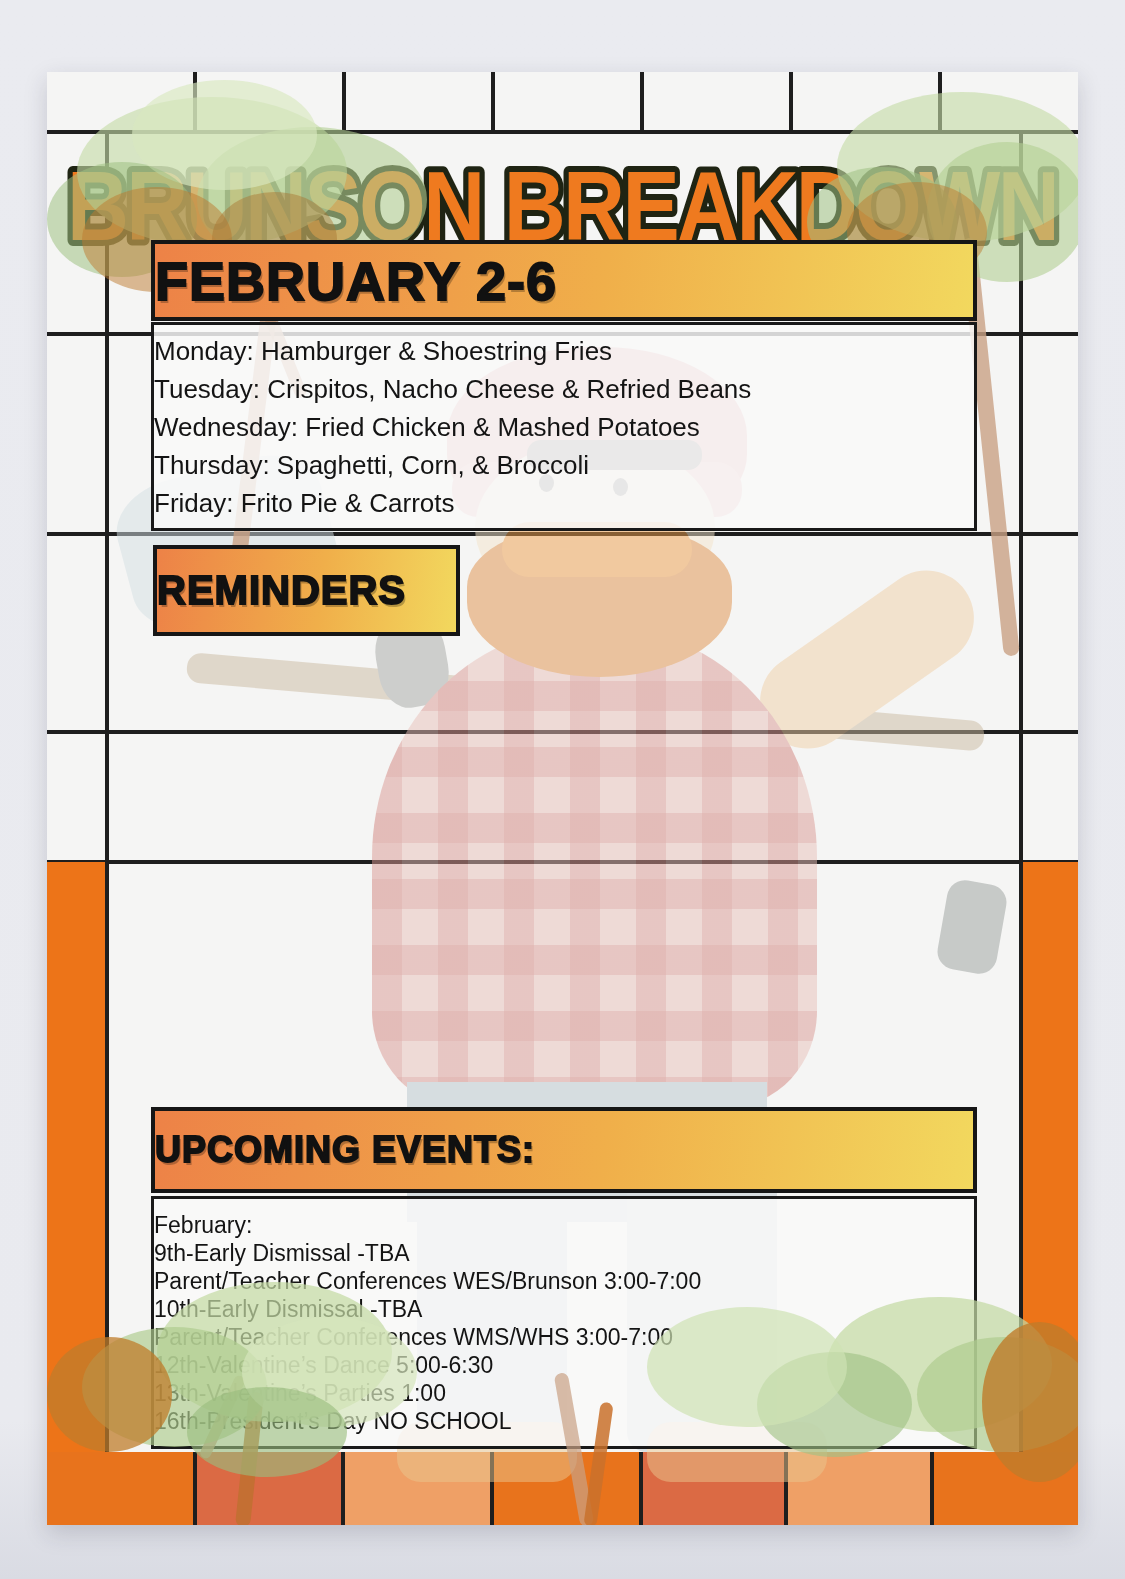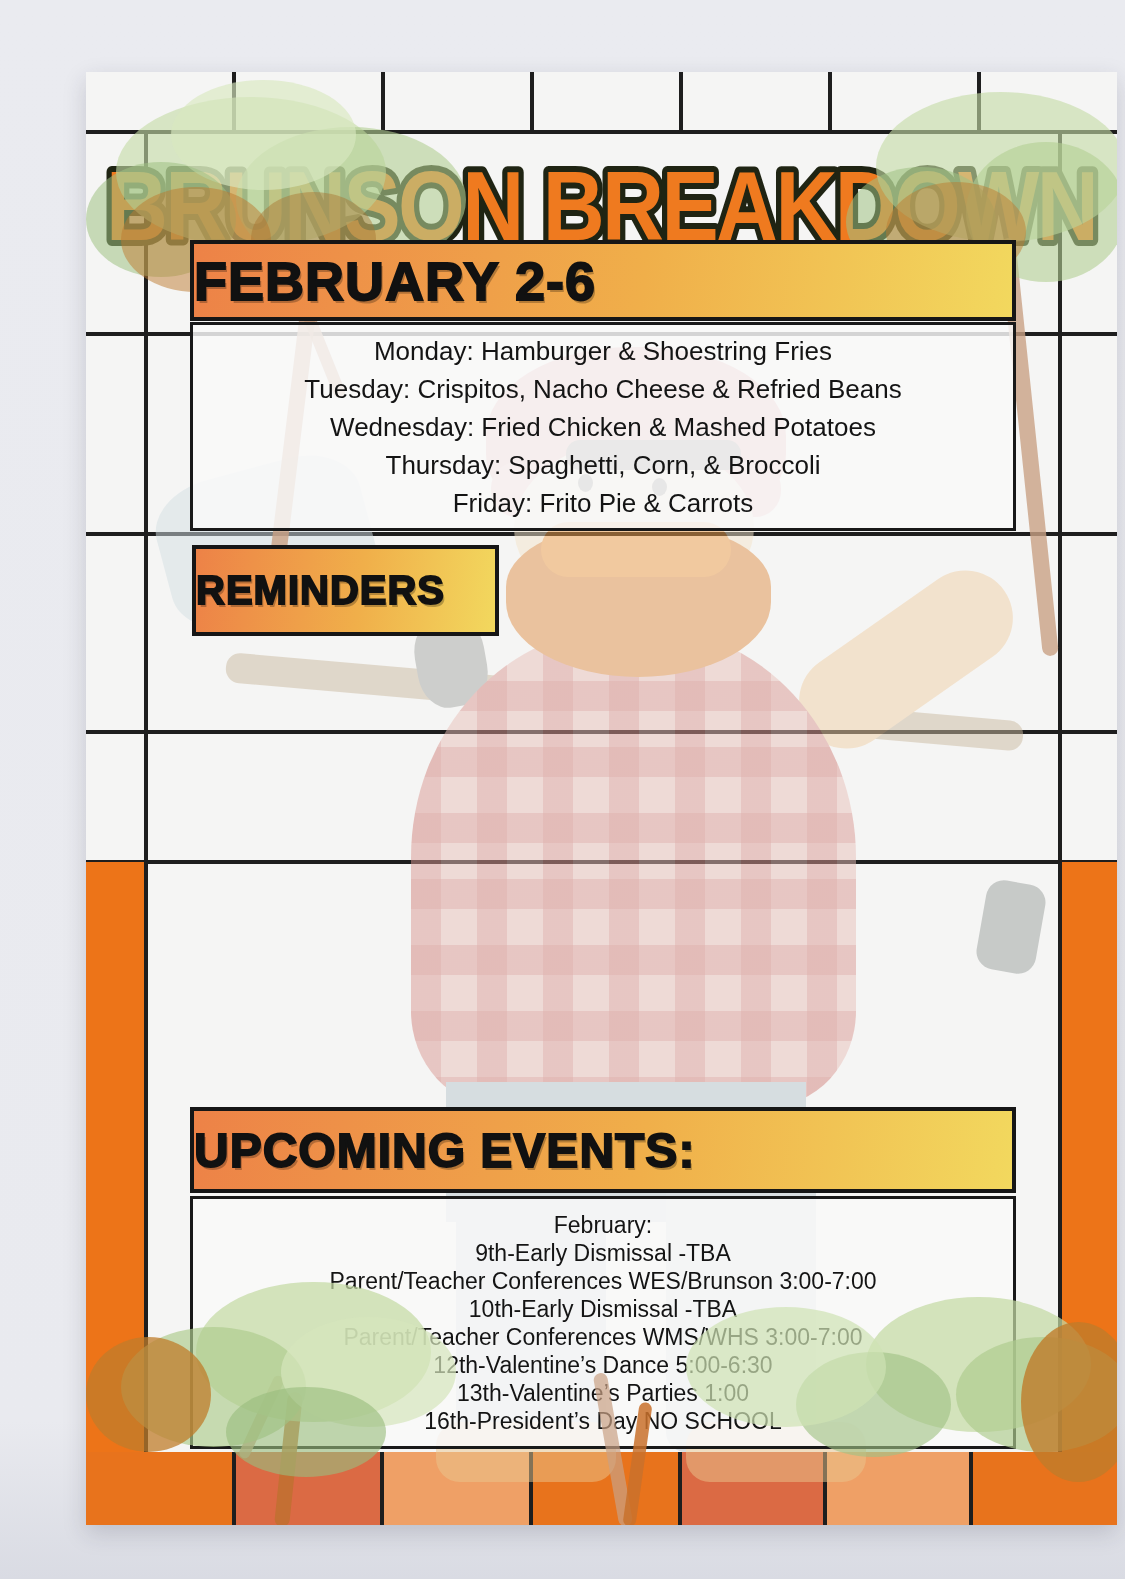--- a/index.html
+++ b/index.html
@@ -4,21 +4,21 @@
 <style>
   html,body{margin:0;padding:0;}
   body{
     width:1125px;height:1579px;overflow:hidden;
     background:linear-gradient(#eaebf0 0%,#e9eaef 90%,#d9dbe3 100%);
     font-family:"Liberation Sans",sans-serif;
     -webkit-font-smoothing:antialiased;
   }
   .flyer{
     position:absolute;left:47px;top:72px;width:1031px;height:1453px;
-    background:#f5f5f4;box-shadow:0 8px 22px rgba(40,40,60,.18);overflow:hidden;margin-left:39px;
+    background:#f5f5f4;box-shadow:0 8px 22px rgba(40,40,60,.18);overflow:hidden;
   }
   
   .hline{position:absolute;height:4px;background:#1e1e1e;z-index:1;}
   .vline{position:absolute;width:4px;background:#1e1e1e;z-index:1;}
   .orange-fill{position:absolute;background:#ed7418;z-index:1;}
   .bottom-brick{position:absolute;top:1380px;height:73px;z-index:1;}
   
   .blob{position:absolute;border-radius:50%;}
   .trunk{position:absolute;background:#c9a184;border-radius:8px;}
   .decor-top{position:absolute;inset:0;z-index:4;pointer-events:none;}
@@ -39,30 +39,30 @@
     position:absolute;z-index:5;border:4px solid #161616;box-sizing:border-box;
     background:linear-gradient(97deg,#ed8247 0%,#f0af4a 55%,#f2d85e 100%);
     display:flex;align-items:center;justify-content:flex-start;
     color:#111;font-weight:bold;letter-spacing:1px;
     -webkit-text-stroke:1.8px #111;
     text-shadow:2px 3px 0 rgba(0,0,0,.25);
   }
   .panel{
     position:absolute;z-index:5;border:3px solid #191919;box-sizing:border-box;
     background:rgba(249,249,249,.83);
-    color:#141414;text-align:center;white-space:pre-line;
+    color:#141414;text-align:left;white-space:pre-line;
     display:flex;flex-direction:column;justify-content:center;
   }
   .banner-feb{left:104px;top:168px;width:826px;height:81px;font-size:54px;}
   .panel-menu{left:104px;top:250px;width:826px;height:209px;font-size:26px;line-height:38px;}
   .banner-reminders{left:106px;top:473px;width:307px;height:91px;font-size:40px;}
   .panel-reminders{left:106px;top:569px;width:307px;height:448px;font-size:24px;line-height:34px;}
   .banner-news{left:430px;top:473px;width:500px;height:91px;font-size:40px;}
   .panel-news{left:430px;top:569px;width:500px;height:448px;font-size:30px;line-height:58px;}
-  .banner-events{left:104px;top:1035px;width:826px;height:86px;font-size:48px;}
+  .banner-events{left:104px;top:1035px;width:826px;height:86px;font-size:36px;}
   .panel-events{left:104px;top:1124px;width:826px;height:253px;font-size:23px;line-height:28px;}
 </style>
 </head>
 <body>
 
 <div class="flyer">
 
   <div>
     <div class="hline" style="left:0;top:58px;width:1031px;"></div>
     <div class="hline" style="left:0;top:260px;width:1031px;"></div>

